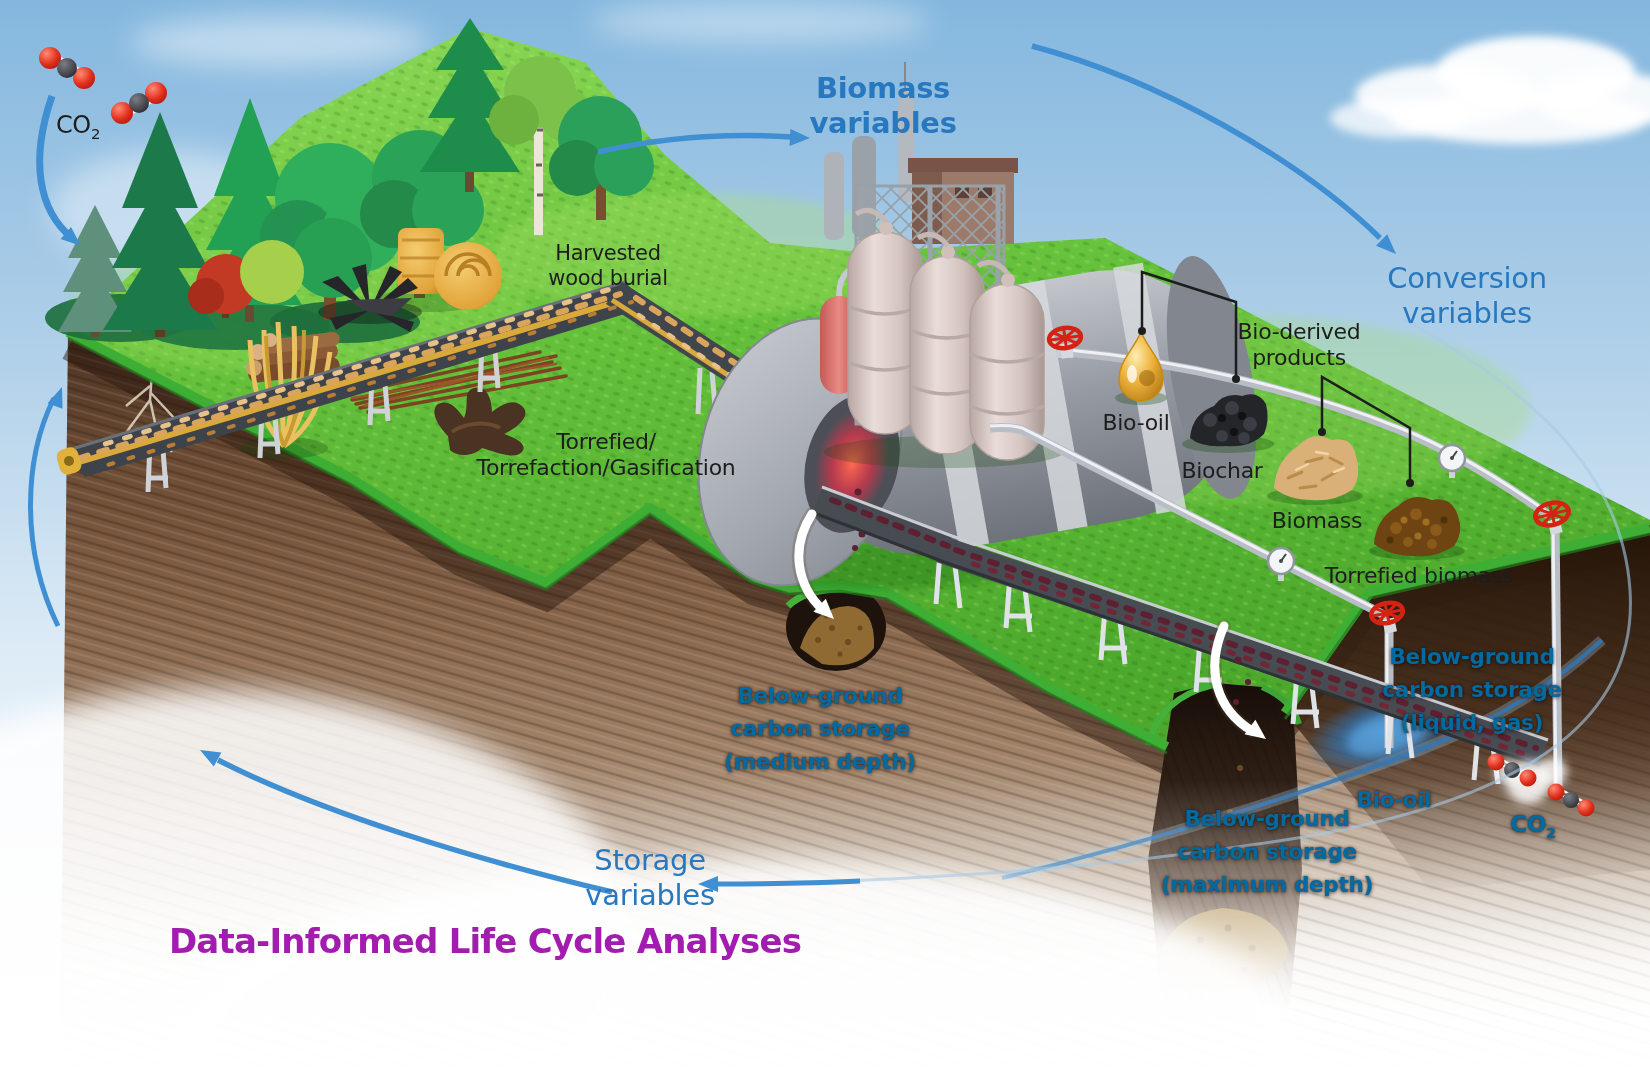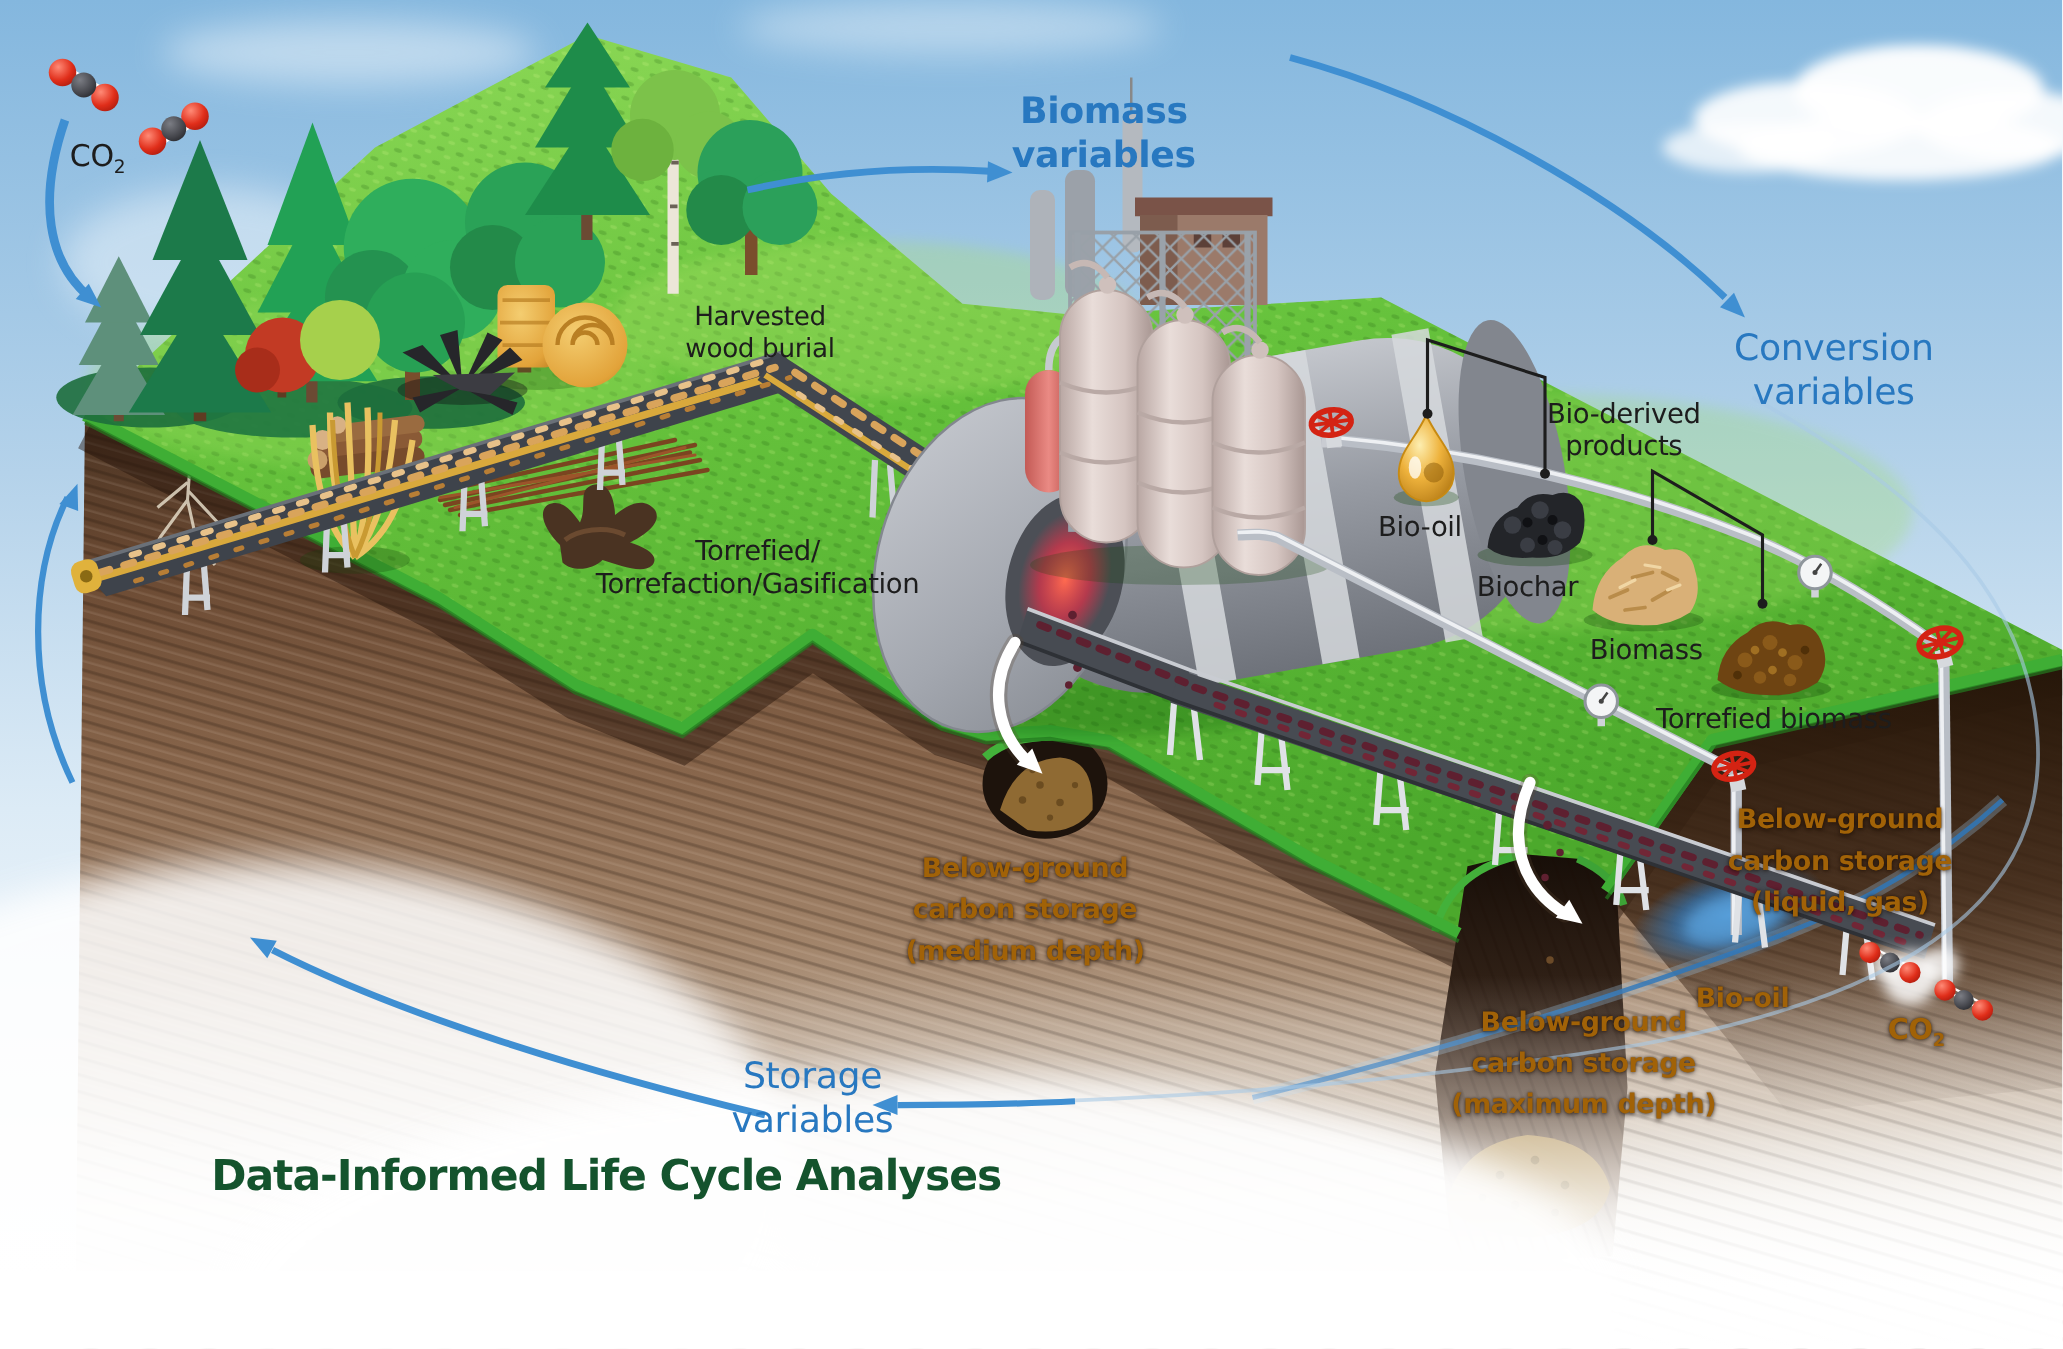--- a/index.html
+++ b/index.html
@@ -6,23 +6,23 @@
   #stage{position:relative;width:1650px;height:1079px;overflow:hidden;background:#fff;
          font-family:"DejaVu Sans","Liberation Sans",sans-serif;}
   #art{position:absolute;left:0;top:0;}
   .lbl{position:absolute;transform:translate(-50%,-50%);text-align:center;
        font-family:"DejaVu Sans","Liberation Sans",sans-serif;letter-spacing:-0.3px;line-height:1.18;
        white-space:nowrap;pointer-events:none;}
   .wrap{white-space:normal;}
   .blue{color:#2878c0;font-size:29px;font-weight:500;line-height:1.2;}
   .black{color:#1d1d1d;font-size:22px;font-weight:500;}
   .black.sm{font-size:21px;}
-  .white{color:#a16207;font-size:21.5px;font-weight:600;line-height:1.53;
+  .white{color:#0369a1;font-size:21.5px;font-weight:600;line-height:1.53;
          text-shadow:0 1px 4px rgba(25,12,4,.65),0 0 2px rgba(25,12,4,.5);}
-  .title{font-size:34px;font-weight:700;color:#14532d;letter-spacing:-0.8px;}
+  .title{font-size:34px;font-weight:700;color:#a21caf;letter-spacing:-0.8px;}
   .lbl span{display:block;}
   sub{font-size:.62em;}
 </style>
 </head>
 <body>
 
 <div id="stage">
 
 <svg id="art" width="1650" height="1079" viewBox="0 0 1650 1079">
 <defs>

